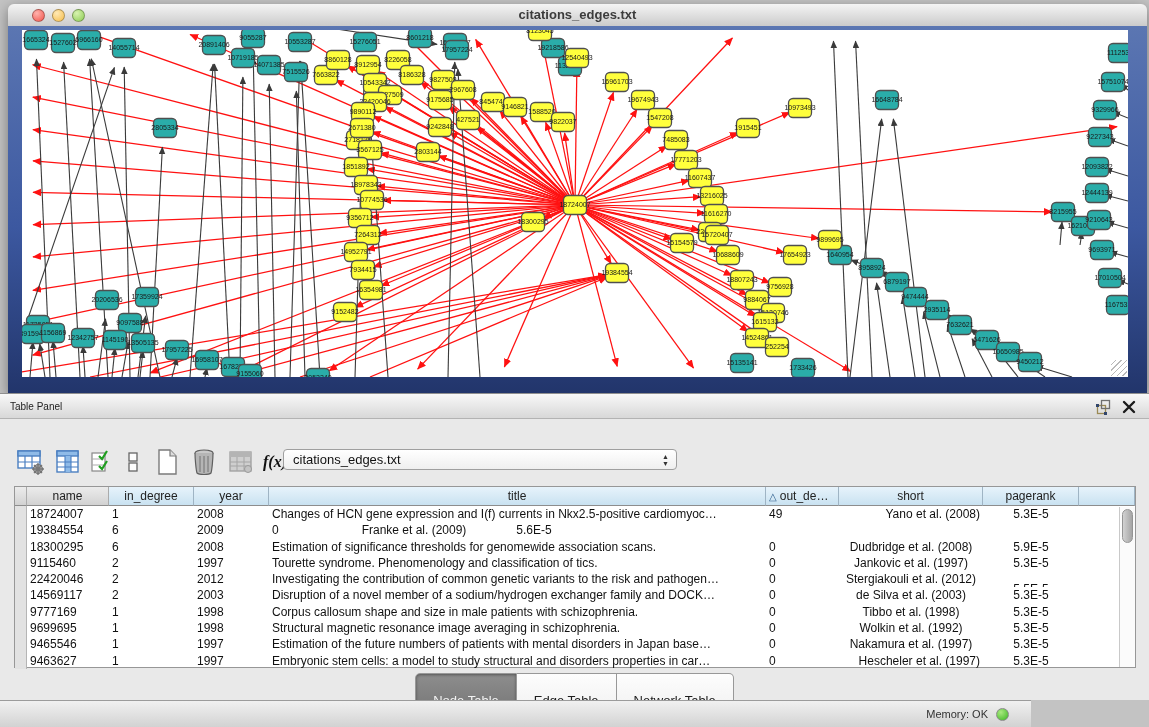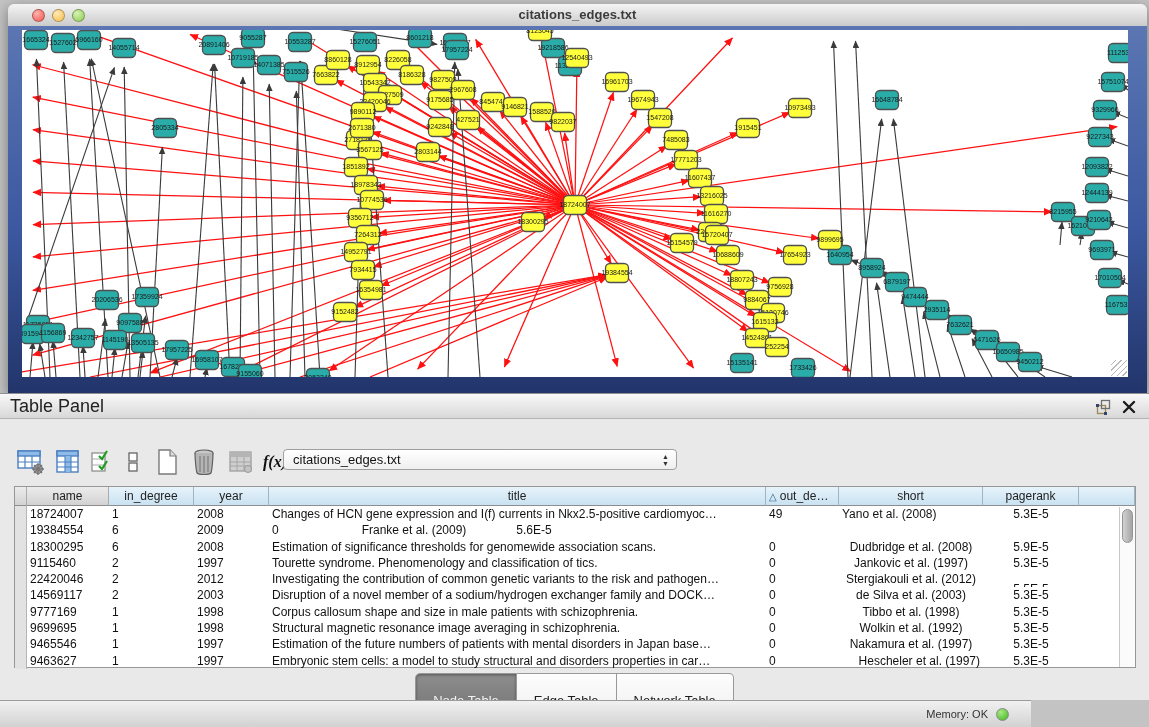--- a/index.html
+++ b/index.html
@@ -18,21 +18,21 @@
              font-size:13px;font-weight:bold;color:#3c3c3c;}
   .net-frame{position:absolute;left:0;top:22px;right:0;bottom:0;
              background:linear-gradient(180deg,#5b76b2 0%,#3c58a0 55%,#22356b 100%);}
   .net-canvas{position:absolute;left:14px;top:4px;right:19px;bottom:16px;background:#fff;}
   .net-canvas svg{display:block;width:100%;height:100%;}
   .grip{position:absolute;right:1px;bottom:1px;width:16px;height:16px;
         background:repeating-linear-gradient(135deg,transparent 0 3px,#b9b9b9 3px 4px);}
   
   .panel-hd{position:absolute;left:0;top:393px;width:1149px;height:26px;box-sizing:border-box;
             background:linear-gradient(#f8f8f8,#d8d8d8);border-top:1px solid #8f8f8f;border-bottom:1px solid #b3b3b3;}
-  .panel-hd .ttl{position:absolute;left:10px;top:0;line-height:25px;font-size:18px;color:#222;}
+  .panel-hd .ttl{position:absolute;left:10px;top:0;line-height:25px;font-size:10px;color:#222;}
   .hd-btn{position:absolute;top:5px;width:16px;height:16px;cursor:pointer;}
   .hd-float{right:38px;}
   .hd-close{right:12px;}
   .panel-body{position:absolute;left:0;top:419px;width:1149px;height:281px;background:#e9e9e9;}
   .toolbar{position:absolute;left:16px;top:27px;height:32px;display:flex;align-items:center;}
   .tb-ico{width:30px;height:30px;margin-right:7px;display:flex;align-items:center;justify-content:center;}
   .tb-ico.sm{width:24px;}
   .fx{font-family:"Liberation Serif",serif;font-style:italic;font-weight:bold;font-size:16px;color:#111;}
   .dropdown{position:absolute;left:283px;top:30px;width:394px;height:21px;box-sizing:border-box;
             border:1px solid #9f9f9f;border-radius:4px;background:linear-gradient(#ffffff,#efefef);
@@ -798,21 +798,21 @@
           </div>
         </div>
       <div id="tbody">
           <div class="trow">
             <div class="tc gutter" style="width: 12px; flex: 0 0 12px;"></div>
             <div class="tc" style="width: 82px; flex: 0 0 82px;">18724007</div>
             <div class="tc" style="width: 85px; flex: 0 0 85px;">1</div>
             <div class="tc" style="width: 75px; flex: 0 0 75px;">2008</div>
             <div class="tc" style="width: 497px; flex: 0 0 497px;">Changes of HCN gene expression and I(f) currents in Nkx2.5-positive cardiomyoc…</div>
             <div class="tc" style="width: 73px; flex: 0 0 73px;">49</div>
-            <div class="tc" style="width: 144px; flex: 0 0 144px; text-align: left;">Yano et al. (2008)</div>
+            <div class="tc" style="width: 144px; flex: 0 0 144px; text-align: right;">Yano et al. (2008)</div>
             <div class="tc" style="width: 96px; flex: 0 0 96px; text-align: center;">5.3E-5</div>
             <div class="tc" style="width: 56px; flex: 0 0 56px;"></div>
           </div>
           <div class="trow">
             <div class="tc gutter" style="width: 12px; flex: 0 0 12px;"></div>
             <div class="tc" style="width: 82px; flex: 0 0 82px;">19384554</div>
             <div class="tc" style="width: 85px; flex: 0 0 85px;">6</div>
             <div class="tc" style="width: 75px; flex: 0 0 75px;">2009</div>
             <div class="tc" style="width: 73px; flex: 0 0 73px;">0</div>
             <div class="tc" style="width: 144px; flex: 0 0 144px; text-align: center;">Franke et al. (2009)</div>

